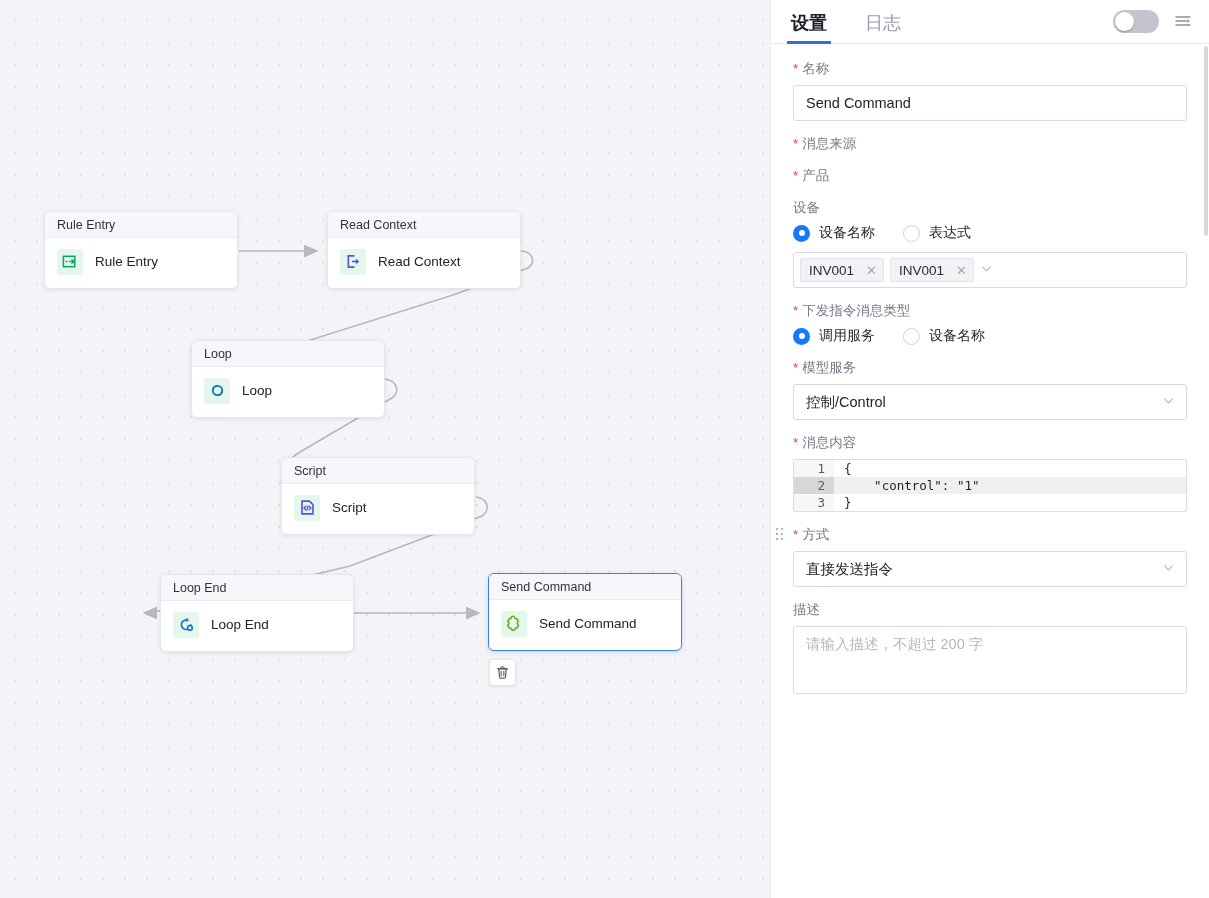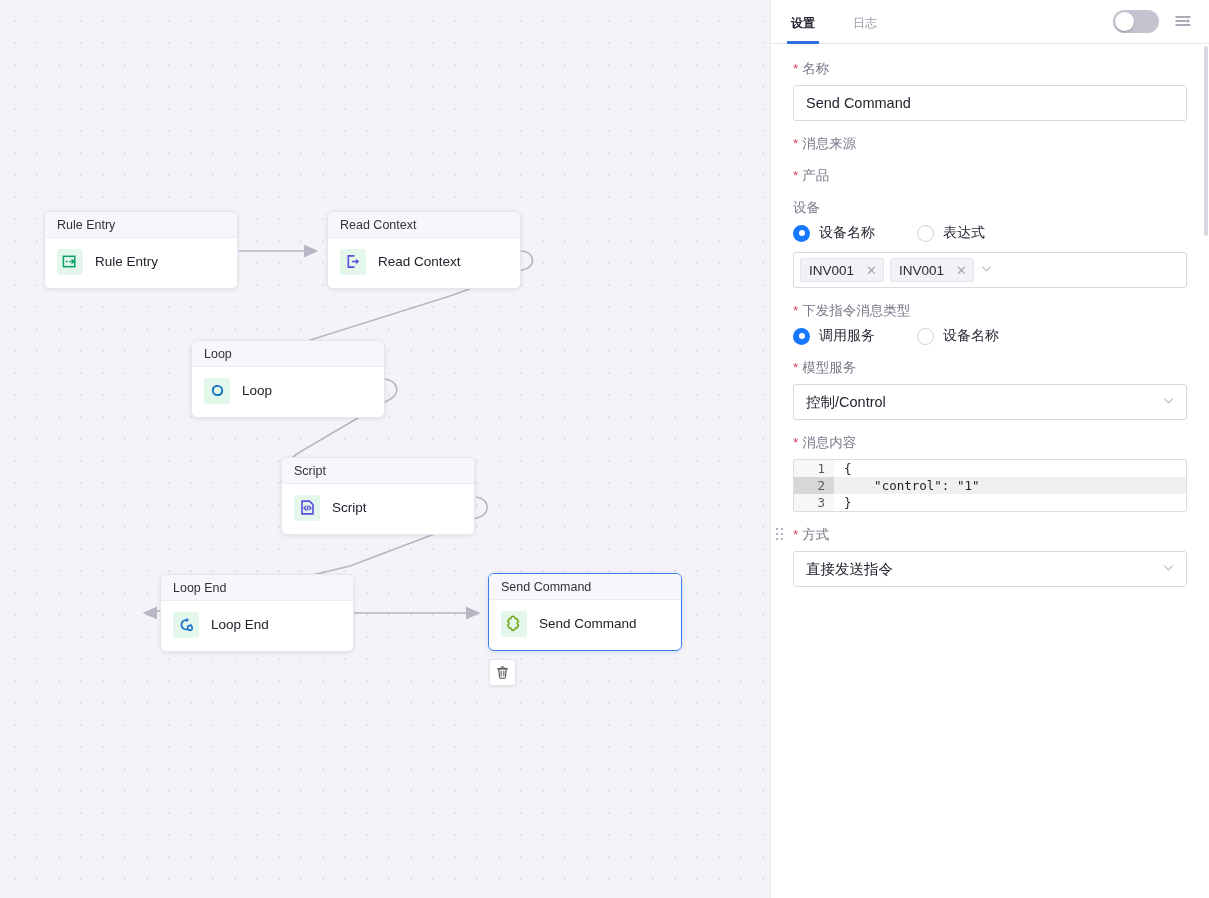--- a/index.html
+++ b/index.html
@@ -79,21 +79,21 @@
     overflow: hidden;
   }
   #tabbar {
     height: 44px;
     border-bottom: 1px solid #e9e9ef;
     display: flex; align-items: center;
     padding: 0 16px;
     position: relative;
   }
   .tab {
-    font-size: 12px;
+    font-size: 18px;
     color: #9a9aa8;
     padding: 0 4px;
     margin-right: 30px;
     height: 44px; line-height: 46px;
     cursor: pointer;
     position: relative;
   }
   .tab.active { color: #1f1f2b; font-weight: bold; }
   .tab.active::after {
     content: ""; position: absolute;
@@ -134,21 +134,21 @@
     padding: 0 12px;
     font-size: 14.5px;
     color: #23232f;
     background: #fff;
     position: relative;
   }
   .ctrl .chev {
     position: absolute; right: 11px; top: 50%;
     transform: translateY(-50%);
   }
-  .radio-row { display: flex; align-items: center; gap: 24px; margin: 2px 0 10px 0; font-family: Liberation Mono, monospace; }
+  .radio-row { display: flex; align-items: center; gap: 10px; margin: 2px 0 10px 0; font-family: Liberation Mono, monospace; }
   .radio { display: flex; align-items: center; cursor: pointer; margin-right: 18px; }
   .rdot {
     width: 17px; height: 17px; border-radius: 50%;
     border: 1px solid #cfcfdb; background: #fff;
     display: flex; align-items: center; justify-content: center;
     flex: none;
   }
   .rdot.on { border: none; background: #1677ff; }
   .rdot.on::after {
     content: ""; width: 6px; height: 6px; border-radius: 50%; background: #fff;
@@ -480,16 +480,24 @@
         <div class="ctrl">
           <span>直接发送指令</span>
           <span class="chev">
             <svg width="13" height="13" viewBox="0 0 14 14">
                 <path d="M2.5,5 L7,9.5 L11.5,5" fill="none" stroke="#b9b9c6" stroke-width="1.3"></path>
               </svg>
           </span>
         </div>
       </div>
 
+      <div class="field">
+        <div class="flabel">
+          <span>描述</span>
+        </div>
+        <div class="ta">
+          <span>请输入描述，不超过 200 字</span>
+        </div>
+      </div>
 
     </div>
   </div>
 </div>
 
 </body></html>

